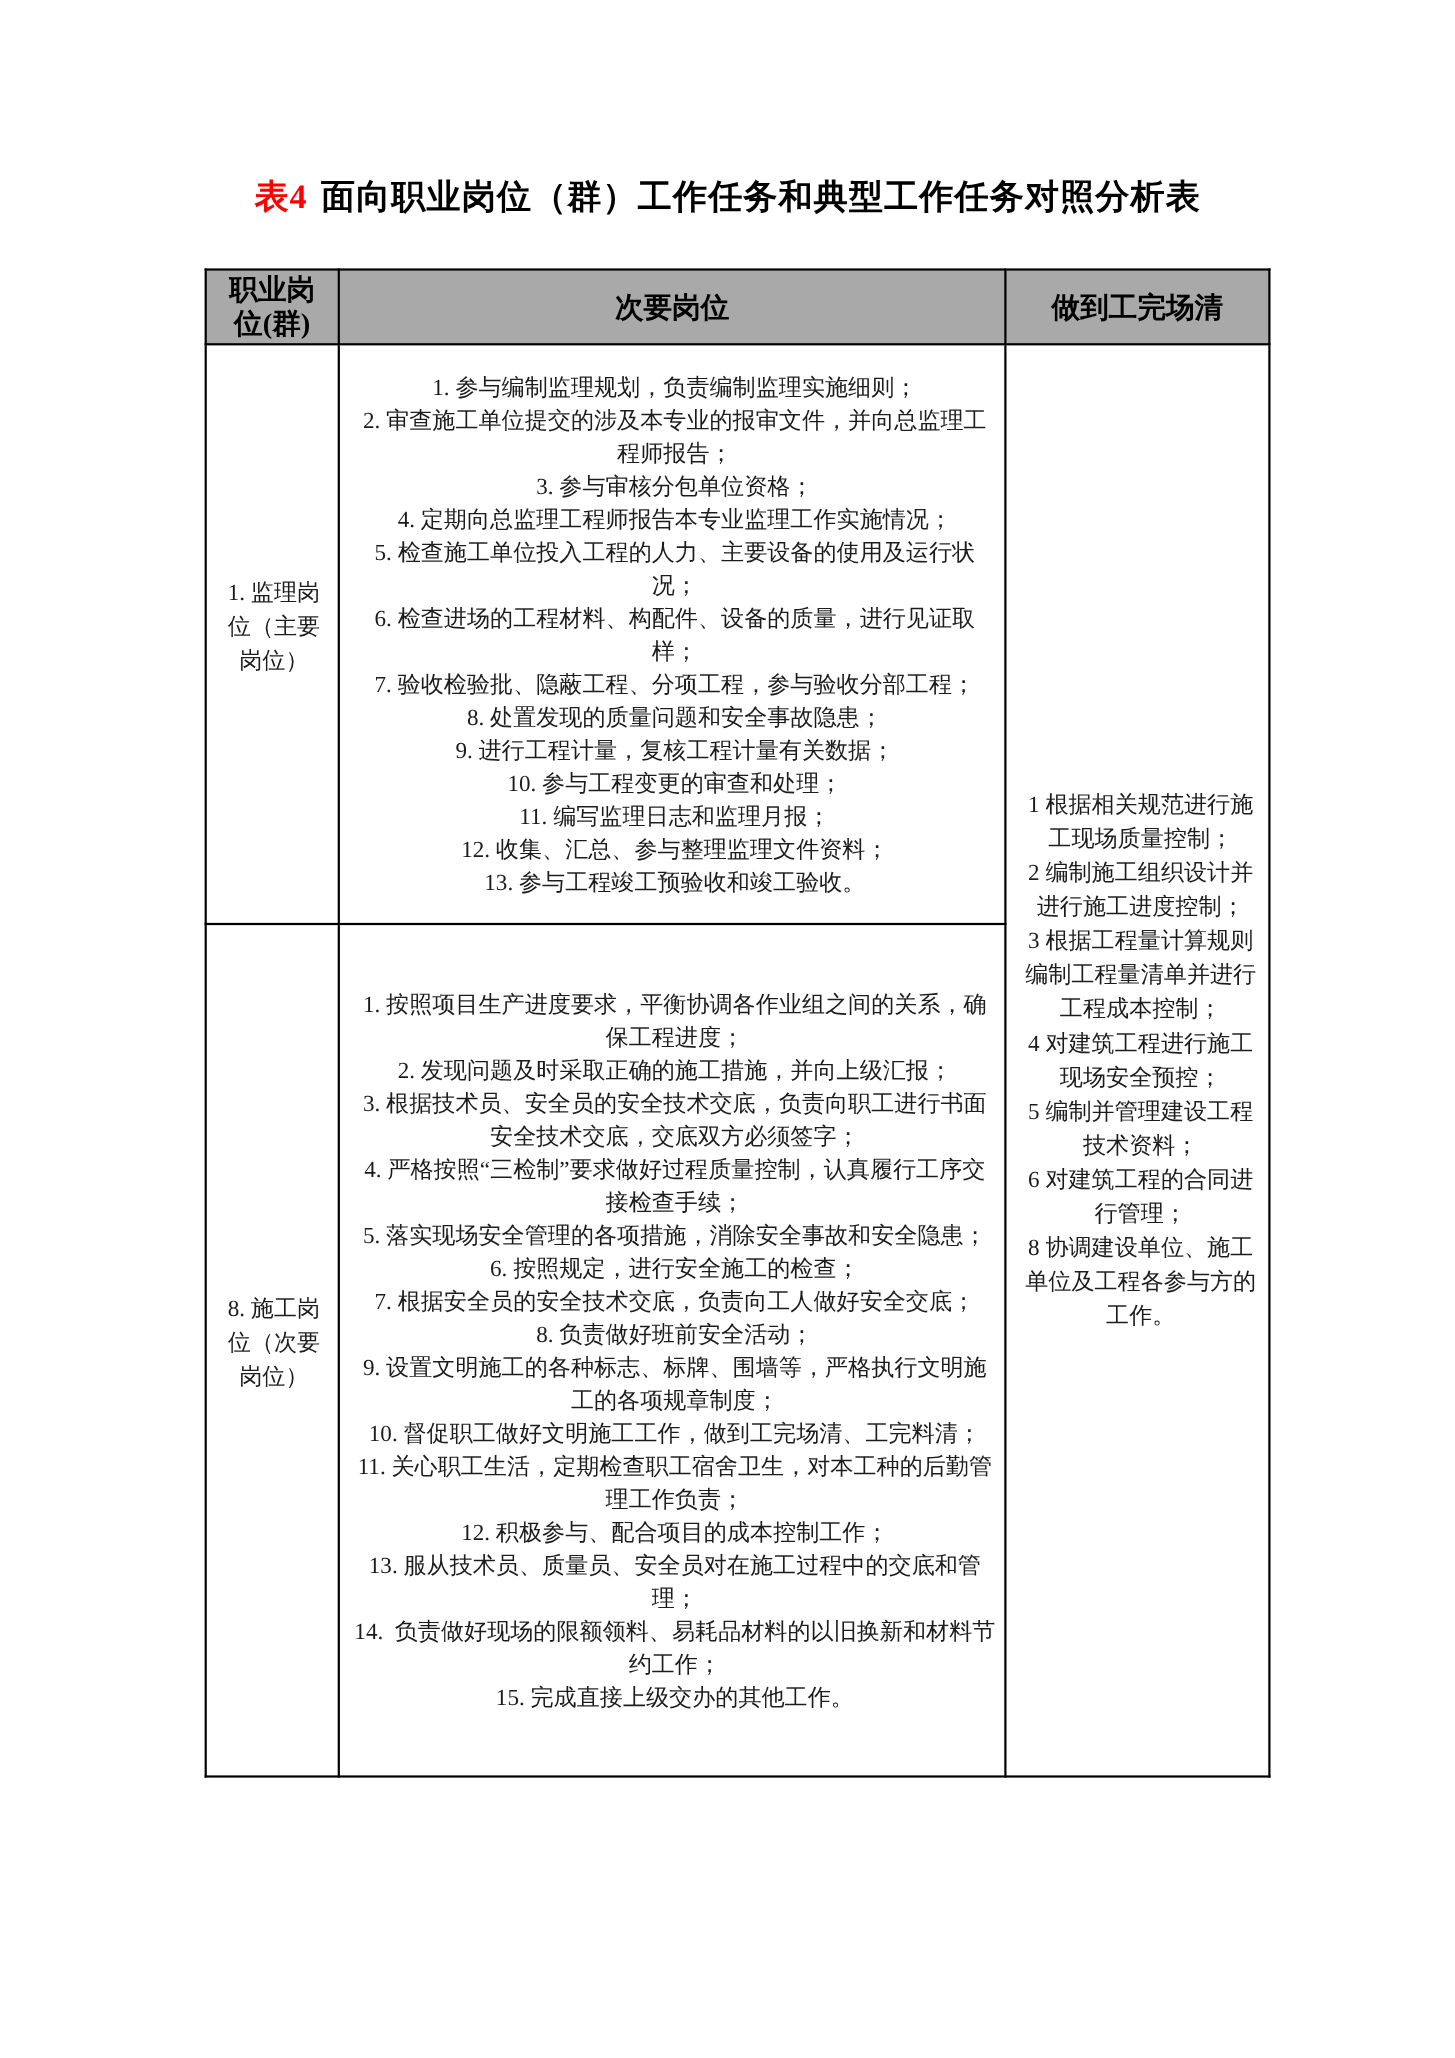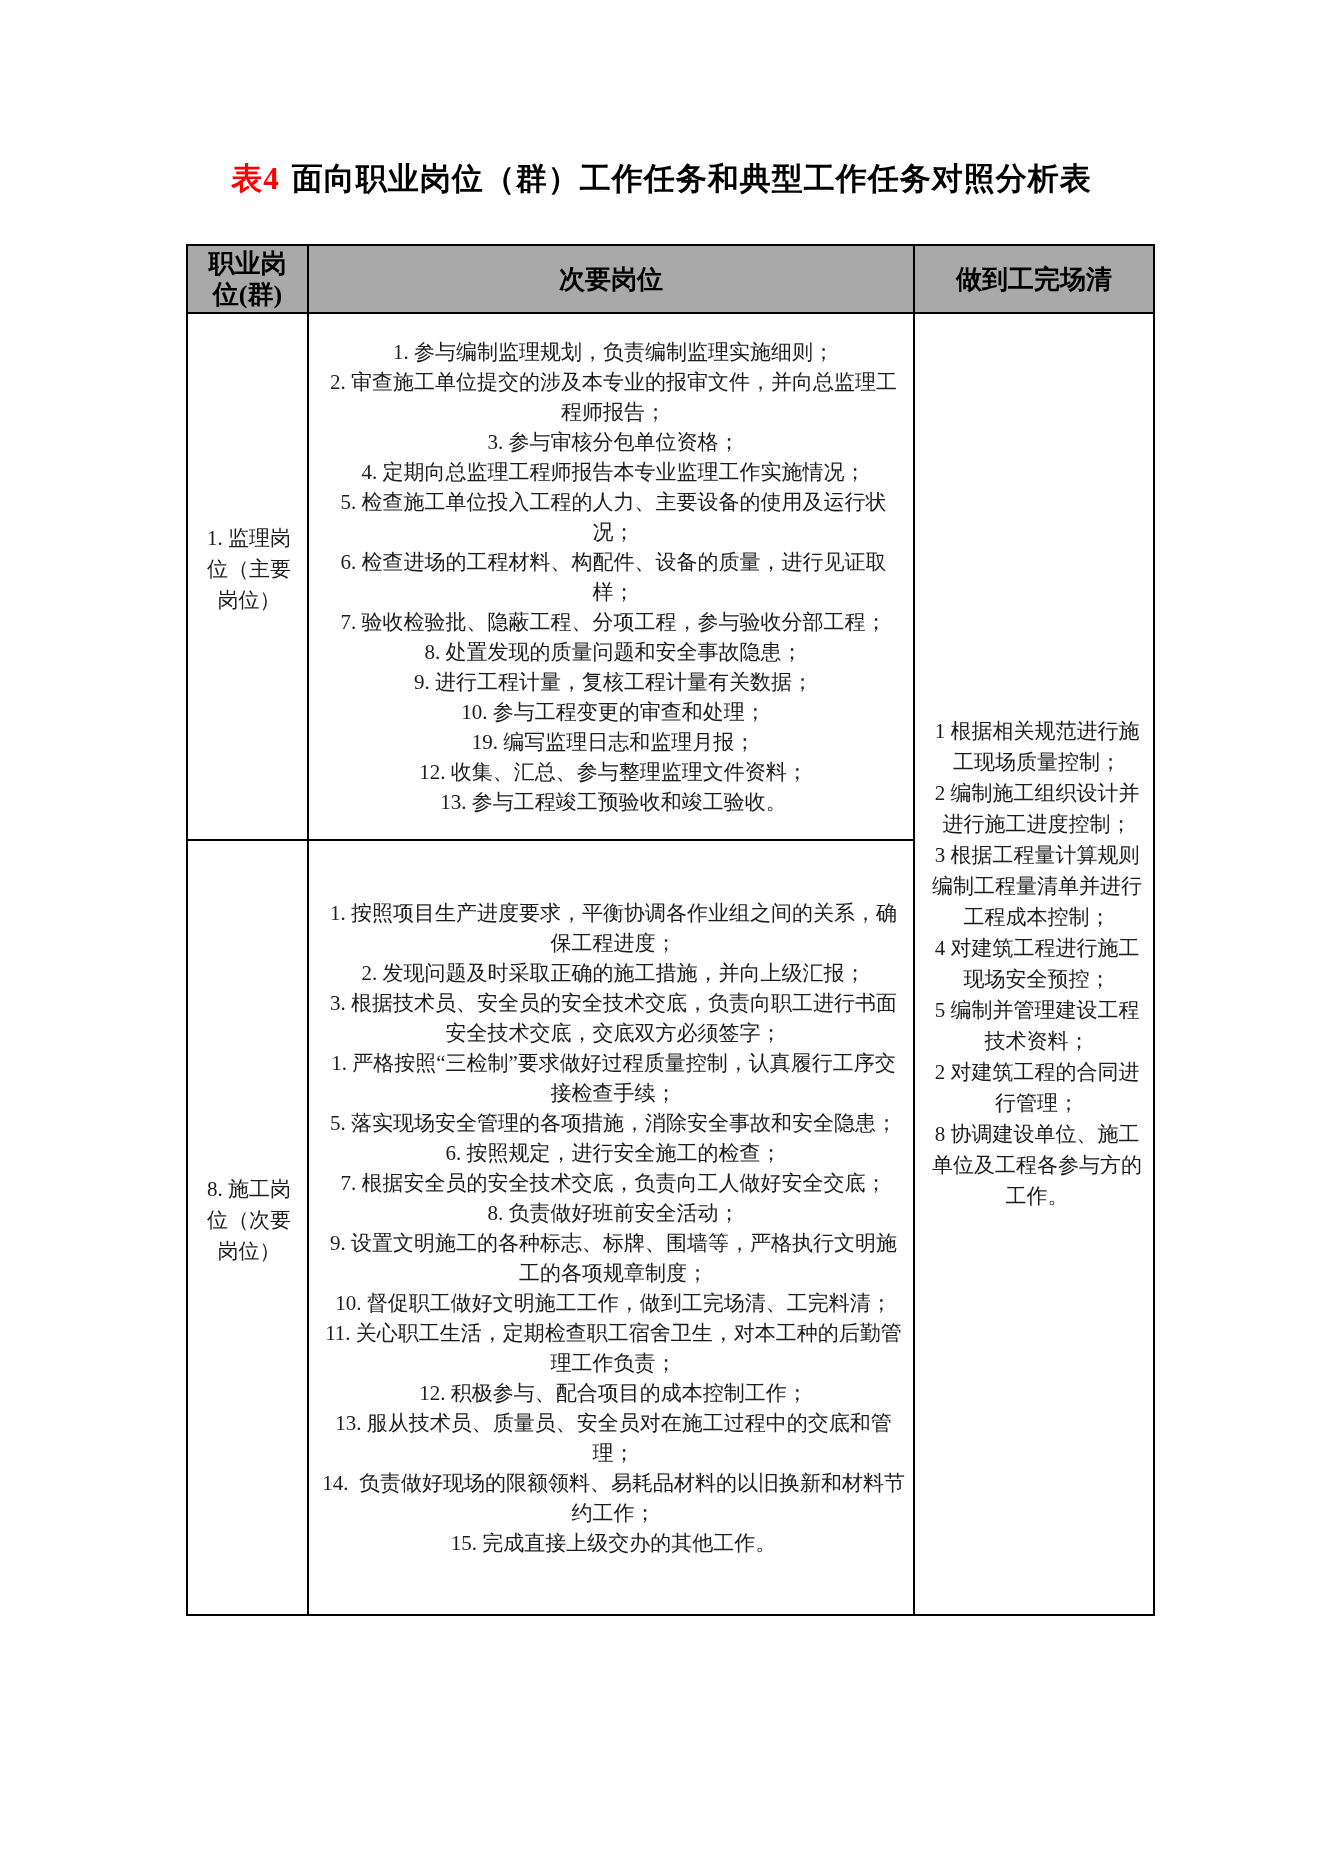--- a/index.html
+++ b/index.html
@@ -117,41 +117,41 @@
             <div class="task-line">1. 参与编制监理规划，负责编制监理实施细则；</div>
             <div class="task-line">2. 审查施工单位提交的涉及本专业的报审文件，并向总监理工程师报告；</div>
             <div class="task-line">3. 参与审核分包单位资格；</div>
             <div class="task-line">4. 定期向总监理工程师报告本专业监理工作实施情况；</div>
             <div class="task-line">5. 检查施工单位投入工程的人力、主要设备的使用及运行状况；</div>
             <div class="task-line">6. 检查进场的工程材料、构配件、设备的质量，进行见证取样；</div>
             <div class="task-line">7. 验收检验批、隐蔽工程、分项工程，参与验收分部工程；</div>
             <div class="task-line">8. 处置发现的质量问题和安全事故隐患；</div>
             <div class="task-line">9. 进行工程计量，复核工程计量有关数据；</div>
             <div class="task-line">10. 参与工程变更的审查和处理；</div>
-            <div class="task-line">19. 编写监理日志和监理月报；</div>
+            <div class="task-line">11. 编写监理日志和监理月报；</div>
             <div class="task-line">12. 收集、汇总、参与整理监理文件资料；</div>
             <div class="task-line">13. 参与工程竣工预验收和竣工验收。</div>
           </td>
         <td class="typical-cell" rowspan="2">
             <div class="task-line">1 根据相关规范进行施工现场质量控制；</div>
             <div class="task-line">2 编制施工组织设计并进行施工进度控制；</div>
             <div class="task-line">3 根据工程量计算规则编制工程量清单并进行工程成本控制；</div>
             <div class="task-line">4 对建筑工程进行施工现场安全预控；</div>
             <div class="task-line">5 编制并管理建设工程技术资料；</div>
-            <div class="task-line">2 对建筑工程的合同进行管理；</div>
+            <div class="task-line">6 对建筑工程的合同进行管理；</div>
             <div class="task-line">8 协调建设单位、施工单位及工程各参与方的工作。</div>
           </td>
       </tr>
       <tr class="row-2">
         <td class="position-cell">8. 施工岗位（次要岗位）</td>
         <td class="tasks-cell">
             <div class="task-line">1. 按照项目生产进度要求，平衡协调各作业组之间的关系，确保工程进度；</div>
             <div class="task-line">2. 发现问题及时采取正确的施工措施，并向上级汇报；</div>
             <div class="task-line">3. 根据技术员、安全员的安全技术交底，负责向职工进行书面安全技术交底，交底双方必须签字；</div>
-            <div class="task-line">1. 严格按照“三检制”要求做好过程质量控制，认真履行工序交接检查手续；</div>
+            <div class="task-line">4. 严格按照“三检制”要求做好过程质量控制，认真履行工序交接检查手续；</div>
             <div class="task-line">5. 落实现场安全管理的各项措施，消除安全事故和安全隐患；</div>
             <div class="task-line">6. 按照规定，进行安全施工的检查；</div>
             <div class="task-line">7. 根据安全员的安全技术交底，负责向工人做好安全交底；</div>
             <div class="task-line">8. 负责做好班前安全活动；</div>
             <div class="task-line">9. 设置文明施工的各种标志、标牌、围墙等，严格执行文明施工的各项规章制度；</div>
             <div class="task-line">10. 督促职工做好文明施工工作，做到工完场清、工完料清；</div>
             <div class="task-line">11. 关心职工生活，定期检查职工宿舍卫生，对本工种的后勤管理工作负责；</div>
             <div class="task-line">12. 积极参与、配合项目的成本控制工作；</div>
             <div class="task-line">13. 服从技术员、质量员、安全员对在施工过程中的交底和管理；</div>
             <div class="task-line">14.  负责做好现场的限额领料、易耗品材料的以旧换新和材料节约工作；</div>

